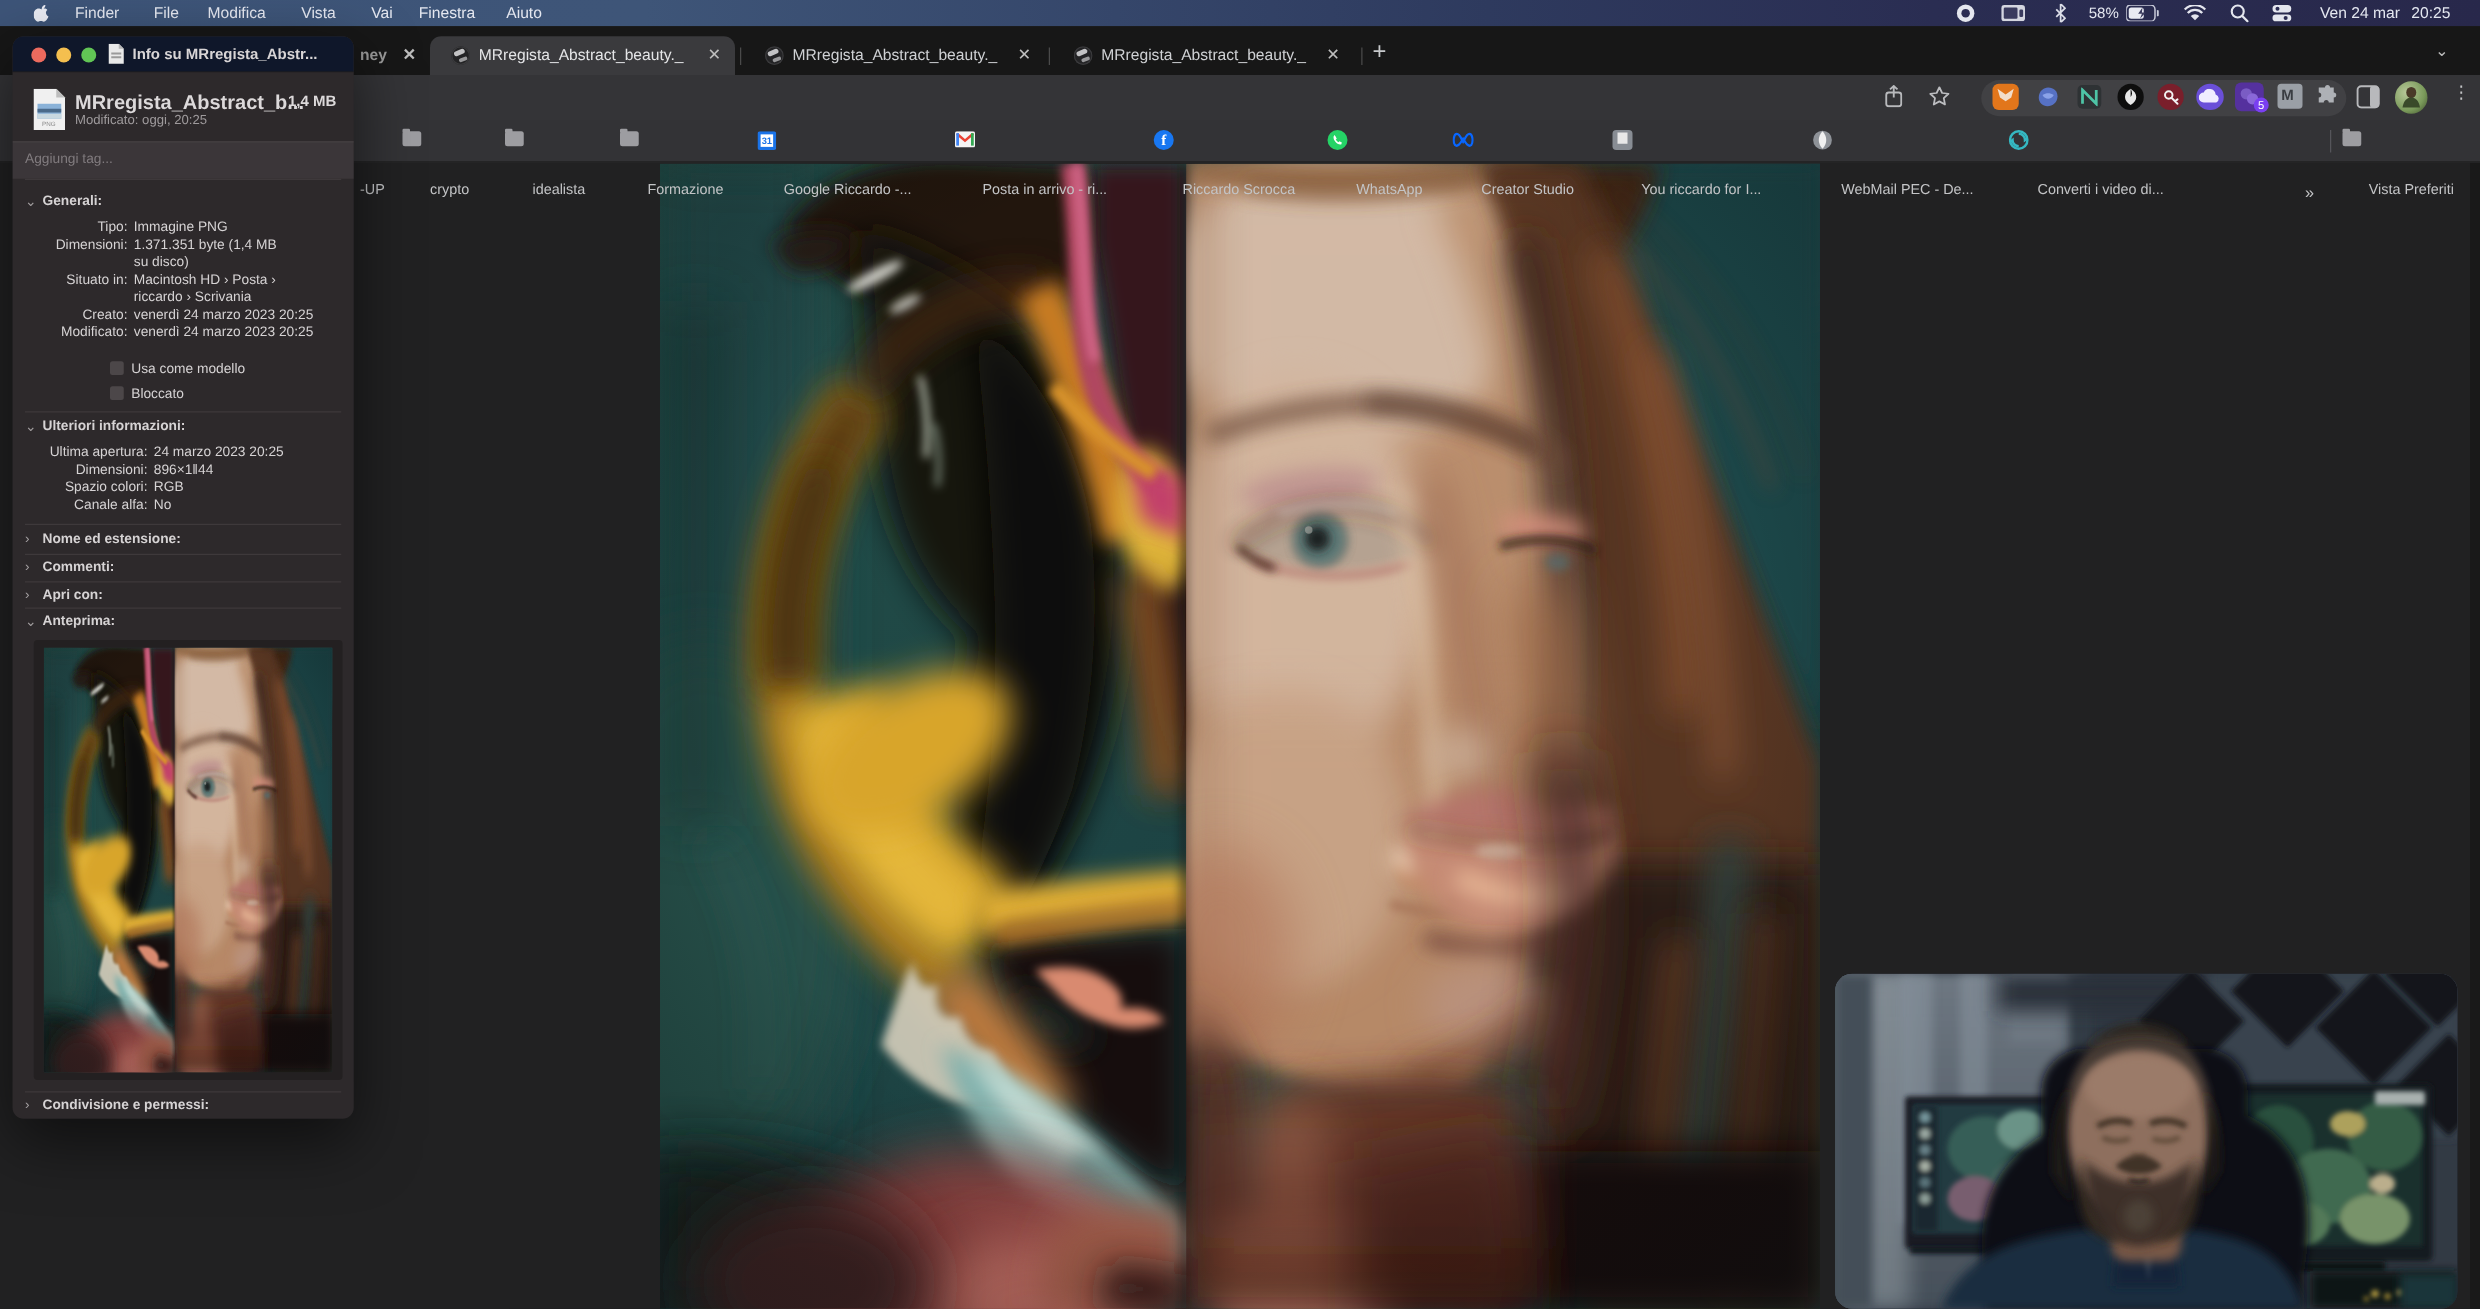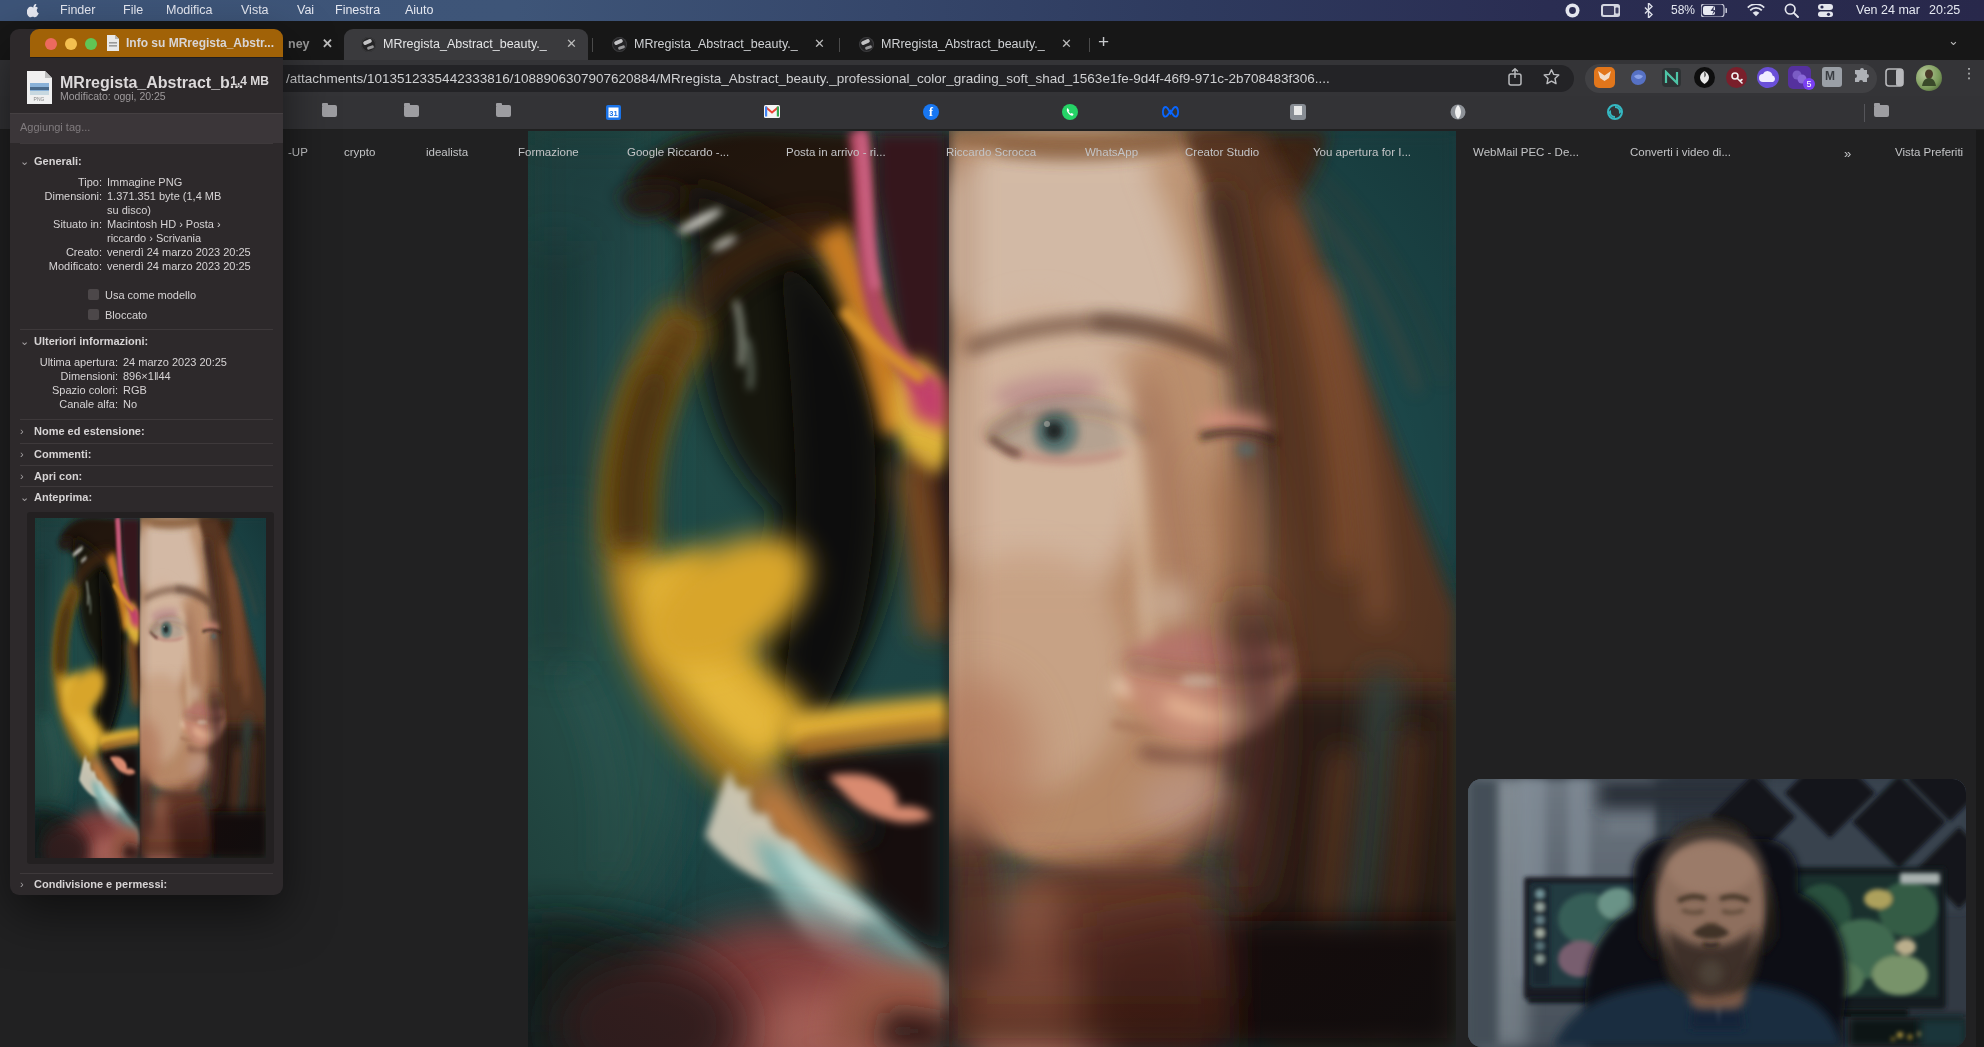--- a/index.html
+++ b/index.html
@@ -39,22 +39,22 @@
   #artwork { position:absolute; left:528px; top:1px; width:928px; height:916px; }
   #rightstrip { position:absolute; left:1976px; top:0; width:8px; height:917px; background:#191919; }
 
   
   #webcam { position:absolute; left:1468px; top:779px; width:498px; height:268px; border-radius:14px;
     overflow:hidden; background:#2a313c; }
 
   
   #finder { position:absolute; left:10px; top:29px; width:273px; height:866px; border-radius:9px;
     background:#2d292b; box-shadow:0 18px 50px rgba(0,0,0,.55); color:#d6d3d4; font-size:11px; overflow:hidden; }
-  #ftitle { position:absolute; left:0; top:0; width:273px; height:29px; background:#a16207;
-    border-bottom:1px solid #201d1e; border-radius:9px 9px 0 0;margin-left:20px; }
+  #ftitle { position:absolute; left:0; top:0; width:273px; height:29px; background:#0f172a;
+    border-bottom:1px solid #201d1e; border-radius:9px 9px 0 0; }
   .light { position:absolute; top:9px; width:12px; height:12px; border-radius:50%; }
   .frow { position:absolute; white-space:nowrap; }
   .flab { position:absolute; text-align:right; white-space:nowrap; }
   .fdiv { position:absolute; left:10px; width:253px; height:1px; background:#3e393b; }
   .chk { position:absolute; width:11px; height:11px; background:#4c4749; border-radius:2px; }
 </style>
 </head>
 <body>
 
 <svg width="0" height="0" style="position:absolute">
@@ -332,23 +332,20 @@
      <span style="position:absolute; left:36px; top:8px; white-space:nowrap; overflow:hidden; width:176px">MRregista_Abstract_beauty._</span>
      <span class="tabx" style="left:216px; top:7px">✕</span>
   </div>
   <div class="tabsep" style="left:839px"></div>
   <div class="tabsep" style="left:1089px"></div>
   <span style="position:absolute; left:1098px; top:10px; color:#c7c9cc; font-size:19px; font-weight:300">+</span>
   <span style="position:absolute; left:1948px; top:12px; color:#b9b9b9; font-size:13px">⌄</span>
 </div>
 
 <div id="toolbar">
-  <div id="omnibox">
-    <div class="url">/attachments/1013512335442333816/1088906307907620884/MRregista_Abstract_beauty._professional_color_grading_soft_shad_1563e1fe-9d4f-46f9-971c-2b708483f306....</div>
-  </div>
   <div id="extpill"></div>
   <svg style="position:absolute;left:1508px;top:8px" width="14" height="18" viewBox="0 0 14 18">
       <rect x="1" y="6" width="12" height="11" rx="2" fill="none" stroke="#b8b9bc" stroke-width="1.5"></rect>
       <path d="M7,1 v9 M4,3.5 L7,0.8 L10,3.5" stroke="#b8b9bc" stroke-width="1.5" fill="none"></path>
     </svg>
   <svg style="position:absolute;left:1543px;top:9px" width="17" height="16" viewBox="0 0 17 16">
       <path d="M8.5,0.8 L10.7,5.4 L15.8,6 L12,9.5 L13,14.6 L8.5,12.1 L4,14.6 L5,9.5 L1.2,6 L6.3,5.4 Z" fill="none" stroke="#bcbdc0" stroke-width="1.4" stroke-linejoin="round"></path>
     </svg>
   <span style="position:absolute;left:1594px;top:7px;width:21px;height:21px;border-radius:5px;background:#e2761b"></span>
   <svg style="position:absolute;left:1596px;top:9px" width="17" height="17" viewBox="0 0 17 17">
@@ -426,21 +423,21 @@
   <svg style="position:absolute;left:1065px;top:11px" width="10" height="10" viewBox="0 0 10 10">
       <path d="M2.5,1 C1.5,2 1.5,4 3,6 C4.5,8 6.5,9 8,8.5 L8.5,7 L6.5,6 L5.8,6.8 C5,6.4 4,5.4 3.6,4.6 L4.4,3.9 L3.4,2 Z" fill="#fff"></path>
     </svg>
   <span class="bkit" style="left:1085px">WhatsApp</span>
   <svg style="position:absolute;left:1162px;top:9px" width="17" height="13" viewBox="0 0 17 13">
       <path d="M2,11 C0,8 1,2 3.5,2 C6,2 7,6 8.5,8.5 C10,6 11,2 13.5,2 C16,2 17,8 15,11 C13,13 11,10 8.5,6 C6,10 4,13 2,11 Z" fill="none" stroke="#0866ff" stroke-width="1.8"></path>
     </svg>
   <span class="bkit" style="left:1185px">Creator Studio</span>
   <span style="position:absolute;left:1290px;top:8px;width:16px;height:16px;border-radius:3px;background:#888d94"></span>
   <span style="position:absolute;left:1294px;top:10px;width:8px;height:9px;background:#e8e8e8"></span>
-  <span class="bkit" style="left:1313px">You apertura for I...</span>
+  <span class="bkit" style="left:1313px">You riccardo for I...</span>
   <svg style="position:absolute;left:1450px;top:8px" width="16" height="16" viewBox="0 0 16 16">
       <circle cx="8" cy="8" r="7.5" fill="#8e9298"></circle>
       <path d="M8,1 C4,5 4,11 8,15 C12,11 12,5 8,1 Z" fill="#f0f0f0"></path>
     </svg>
   <span class="bkit" style="left:1473px">WebMail PEC - De...</span>
   <svg style="position:absolute;left:1607px;top:8px" width="16" height="16" viewBox="0 0 16 16">
       <circle cx="8" cy="8" r="7" fill="none" stroke="#35b8c2" stroke-width="2"></circle>
       <path d="M8,3 a5,5 0 0 1 5,5 l2,-1.5 M8,13 a5,5 0 0 1 -5,-5 l-2,1.5" stroke="#35b8c2" stroke-width="2" fill="none"></path>
     </svg>
   <span class="bkit" style="left:1630px">Converti i video di...</span>

